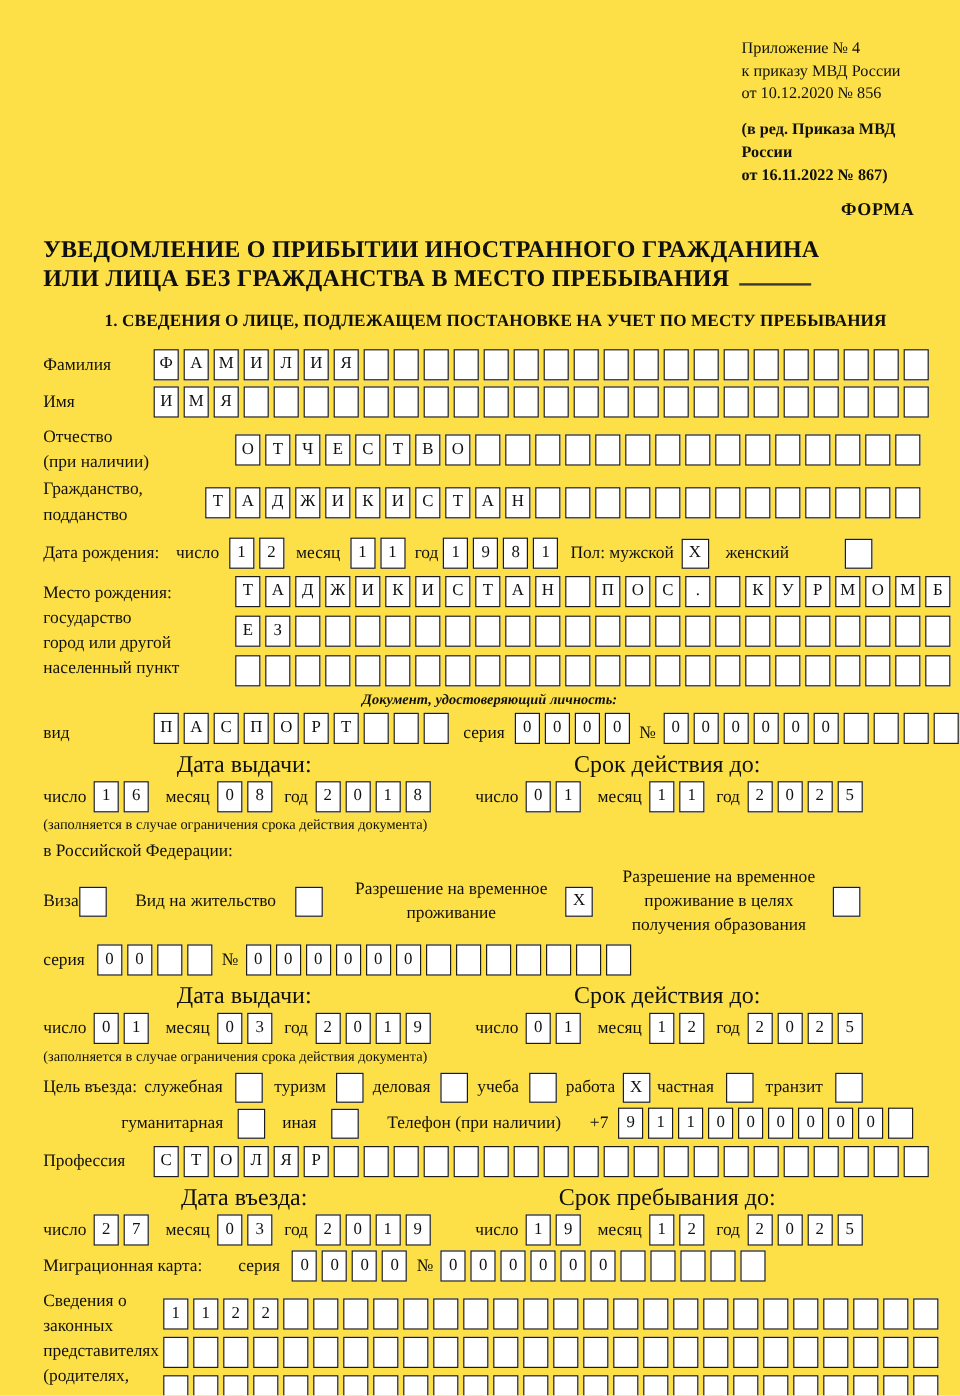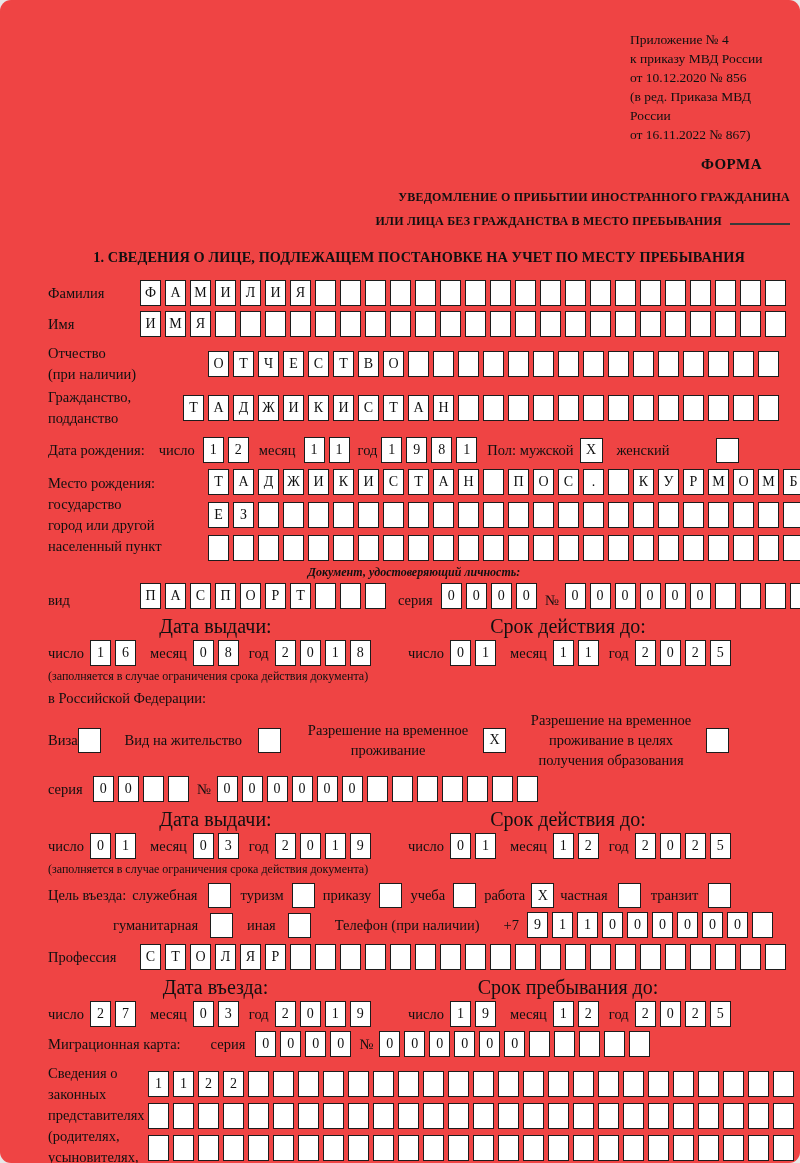--- a/index.html
+++ b/index.html
@@ -1,26 +1,25 @@
 <!DOCTYPE html>
 <html><head>
 <meta charset="utf-8">
 <style>
   html,body{margin:0;padding:0;background:#e8e8e8;}
   .page{
-    width:800px;height:1163px;background:#ef4444;box-sizing:border-box;
-    padding:30px 10px 0 48px;margin:0 auto;
+    width:800px;height:1163px;background:#fde047;box-sizing:border-box;
+    padding:30px 10px 0 36px;margin:0 auto;
     font-family:"Liberation Serif","DejaVu Serif",serif;color:#101010;
     overflow:hidden;
-    border-radius:11px;
   }
   .hdr{margin-left:582px;font-size:13.5px;line-height:19px;}
-  .hdr-sub{margin-top:0;}
+  .hdr-sub{margin-top:11px;font-weight:bold;}
   .forma{margin-top:12px;padding-right:28px;text-align:right;font-weight:bold;font-size:15px;letter-spacing:.5px;}
-  .title{margin-top:12px;text-align:right;font-weight:bold;font-size:12px;line-height:24px;letter-spacing:.2px;}
+  .title{margin-top:12px;text-align:left;font-weight:bold;font-size:20px;line-height:24px;letter-spacing:.2px;}
   .blank{display:inline-block;width:60px;border-bottom:2px solid #3a3a3a;height:12px;margin-left:8px;}
   .sec1{margin-top:16px;text-align:center;font-weight:bold;font-size:14.3px;letter-spacing:.1px;}
 
   .row{display:flex;align-items:center;}
   .row.top{align-items:center;}
   .lbl{font-size:14.5px;white-space:nowrap;}
   .lbl-col{display:flex;flex-direction:column;font-size:14.5px;line-height:21px;flex:0 0 auto;}
   .w92{flex:0 0 92px;width:92px;}
   .w100{flex:0 0 100px;width:100px;}
   .w135{flex:0 0 135px;width:135px;}
@@ -497,21 +496,21 @@
     </span>
   </div>
   <div class="note-right">(заполняется в случае ограничения срока действия документа)</div>
 
   <div class="row mt6">
     <span class="lbl">Цель въезда:</span>
     <span class="lbl ml6">служебная</span>
     <span class="cb ml10"></span>
     <span class="lbl ml10">туризм</span>
     <span class="cb ml8"></span>
-    <span class="lbl ml8">приказу</span>
+    <span class="lbl ml8">деловая</span>
     <span class="cb ml8"></span>
     <span class="lbl ml8">учеба</span>
     <span class="cb ml8"></span>
     <span class="lbl ml8">работа</span>
     <span class="cb ml6">X</span>
     <span class="lbl ml6">частная</span>
     <span class="cb ml10"></span>
     <span class="lbl ml10">транзит</span>
     <span class="cb ml10"></span>
   </div>

